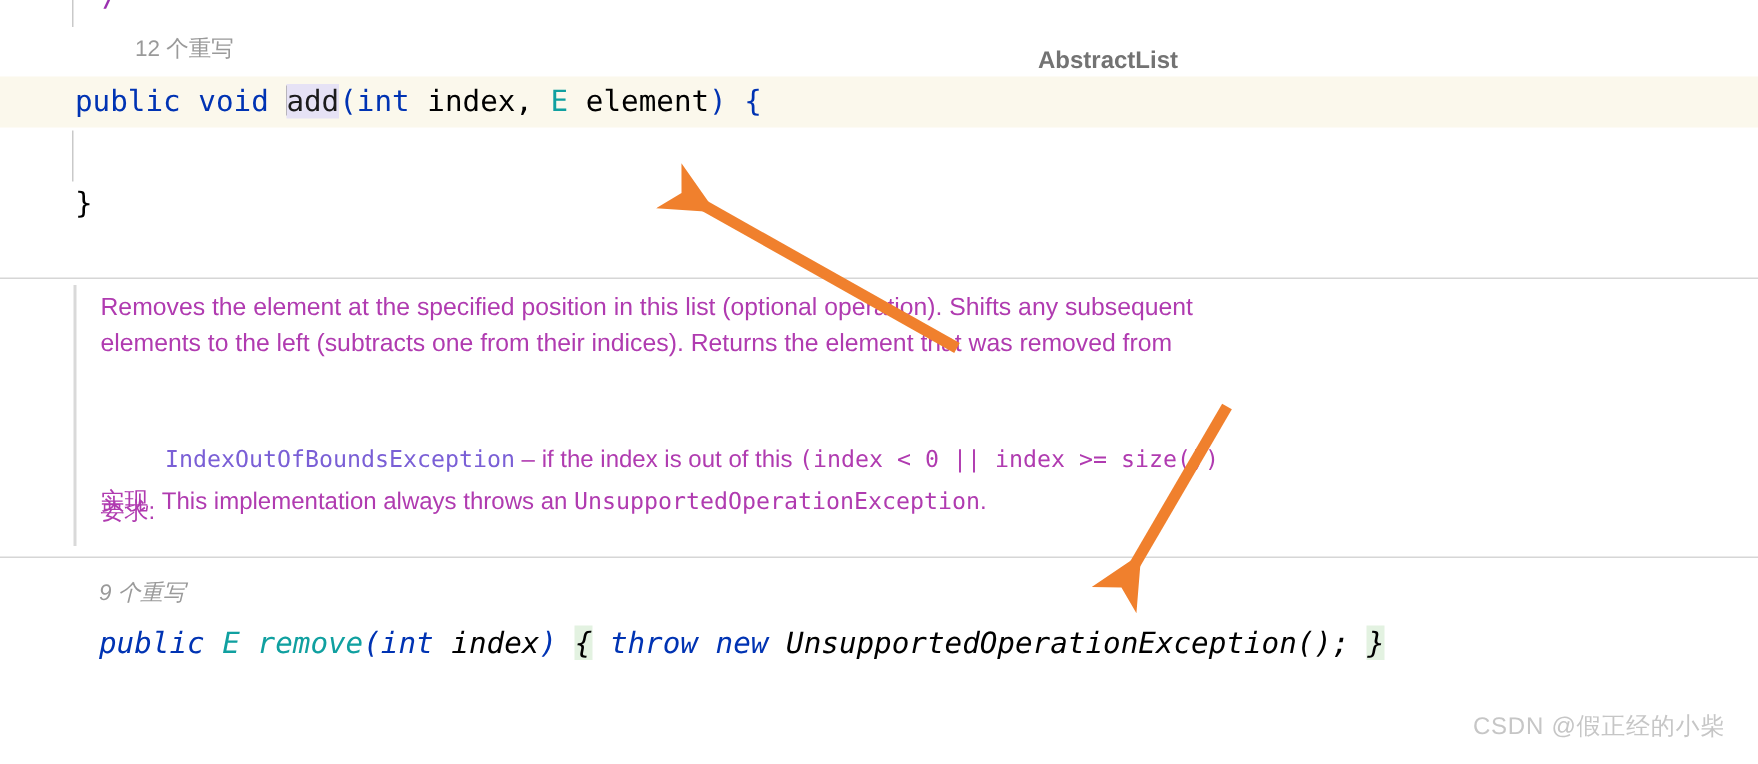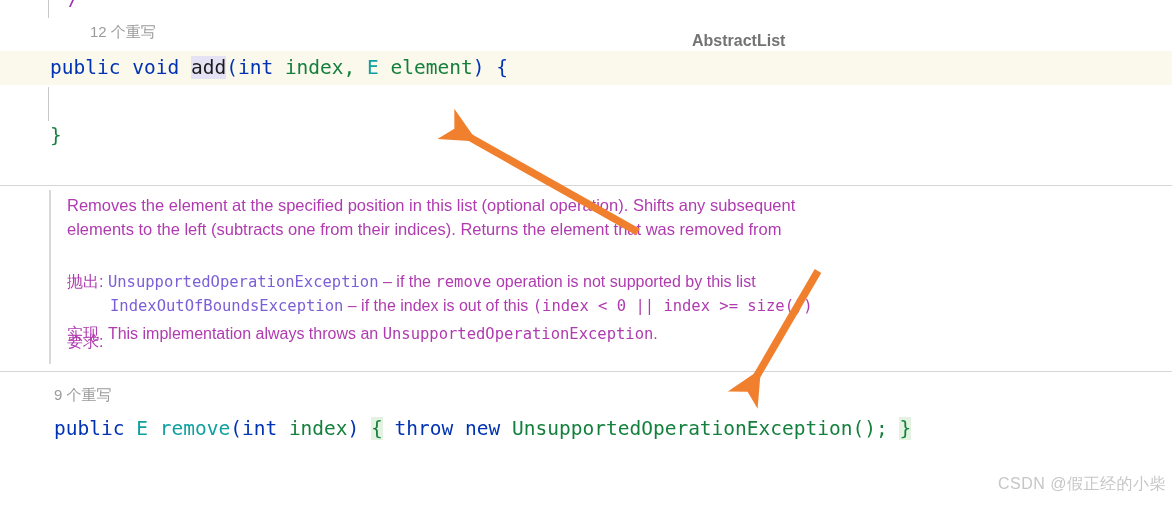--- a/index.html
+++ b/index.html
@@ -63,21 +63,21 @@
     line-height: 34px;
     white-space: pre;
     color: #1b1b1b;
   }
   .code-line .pad { padding-left: 50px; display: inline-block; }
 
   .cur-line { background: #fbf8ec; }
 
   .kw   { color: #0033b3; }
   .typ  { color: #10a0a0; }
-  .plain{ color: #15803d; }
+  .plain{ color: #000000; }
   .ident-hl {
     background: #e6e2f5;
     text-align: center;
   }
   .brace-hl {
     background: #e3f2e1;
   }
   .caret {
     display: inline-block;
     width: 0;
@@ -158,21 +158,21 @@
     position: absolute;
     left: 0; top: 0;
     width: 1172px;
     height: 509px;
     pointer-events: none;
   }
 
   
   #watermark {
     position: absolute;
-    right: 6px;
+    right: 22px;
     bottom: 14px;
     font-family: "Liberation Sans", sans-serif;
     font-size: 16px;
     color: #c6c6c6;
     white-space: nowrap;
     letter-spacing: 0.5px;
   }
 </style>
 </head>
 <body>
@@ -201,32 +201,31 @@
 
 <div id="doc-pane">
 
   <div class="doc-guide"></div>
 
   <div class="doc-body">
     <p>Removes the element at the specified position in this list (optional operation). Shifts any subsequent</p>
     <p>elements to the left (subtracts one from their indices). Returns the element that was removed from</p>
   </div>
 
-  <div class="doc-section" style="left:67px; top:84px;"><span>抛出:</span><span> </span><span class="doc-code">UnsupportedOperationException</span><span> – if the </span><span class="doc-inline-code">remove</span><span> operation is not supported by this list</span></div>
 
   <div class="doc-section" style="left:110px; top:108px;"><span class="doc-code">IndexOutOfBoundsException</span><span> – if the index is out of this </span><span class="doc-inline-code">(index &lt; 0 || index &gt;= size())</span></div>
 
   <div class="doc-section" style="left:67px; top:136px;"><span>实现</span><span>&nbsp;&nbsp;</span><span>This implementation always throws an </span><span class="doc-inline-code">UnsupportedOperationException</span><span>.</span></div>
 
   <div class="doc-section" style="left:67px; top:144px;text-align:right;">要求:</div>
 </div>
 
 <div class="hsep" style="top:371px;"></div>
 
-<div style="position:absolute; left:4px; top:372px; width:1056px; height:100px; background:#ffffff;">
+<div style="position:absolute; left:16px; top:372px; width:1056px; height:100px; background:#ffffff;font-style:italic;">
 
   <div class="overrides-label" style="left:50px; top:14px;">9 个重写</div>
 
   <div class="code-line" style="top:40px;"><span class="pad"></span><span class="kw">public</span><span class="plain"> </span><span class="typ">E</span><span class="plain"> </span><span class="typ">remove</span><span class="kw">(</span><span class="kw">int</span><span class="plain"> index</span><span class="kw">)</span><span class="plain"> </span><span class="plain brace-hl">{</span><span class="plain"> </span><span class="kw">throw</span><span class="plain"> </span><span class="kw">new</span><span class="plain"> </span><span class="plain">UnsupportedOperationException();</span><span class="plain"> </span><span class="plain brace-hl">}</span></div>
 </div>
 
 <svg id="annotations" viewBox="0 0 1172 509" width="1172" height="509">
   <defs>
     <marker id="arrowhead-ul" markerWidth="5" markerHeight="5" refX="3.6" refY="2.5" orient="auto" markerUnits="strokeWidth">
       <path d="M 5,0.2 L 0.2,2.5 L 5,4.8 L 3.7,2.5 Z" fill="#f0802d"></path>

